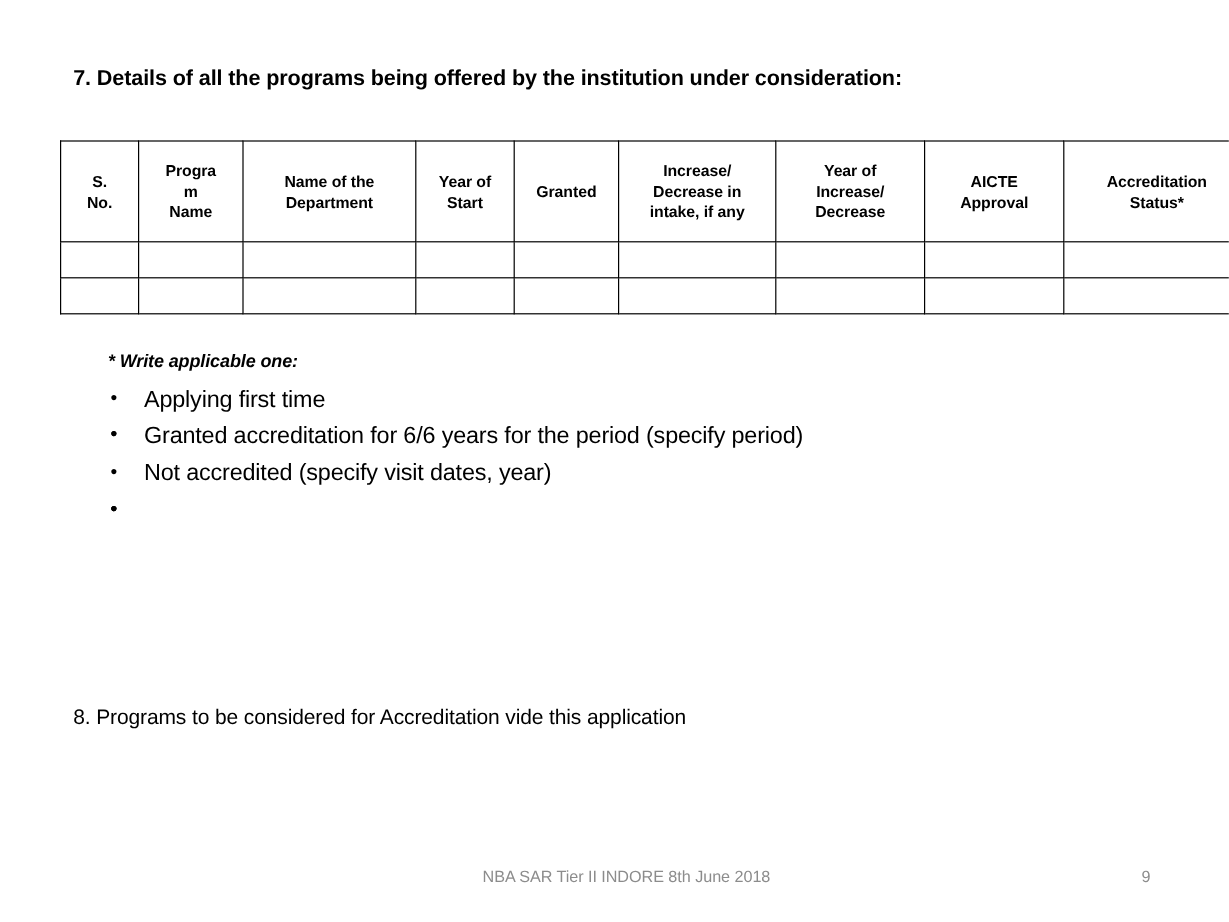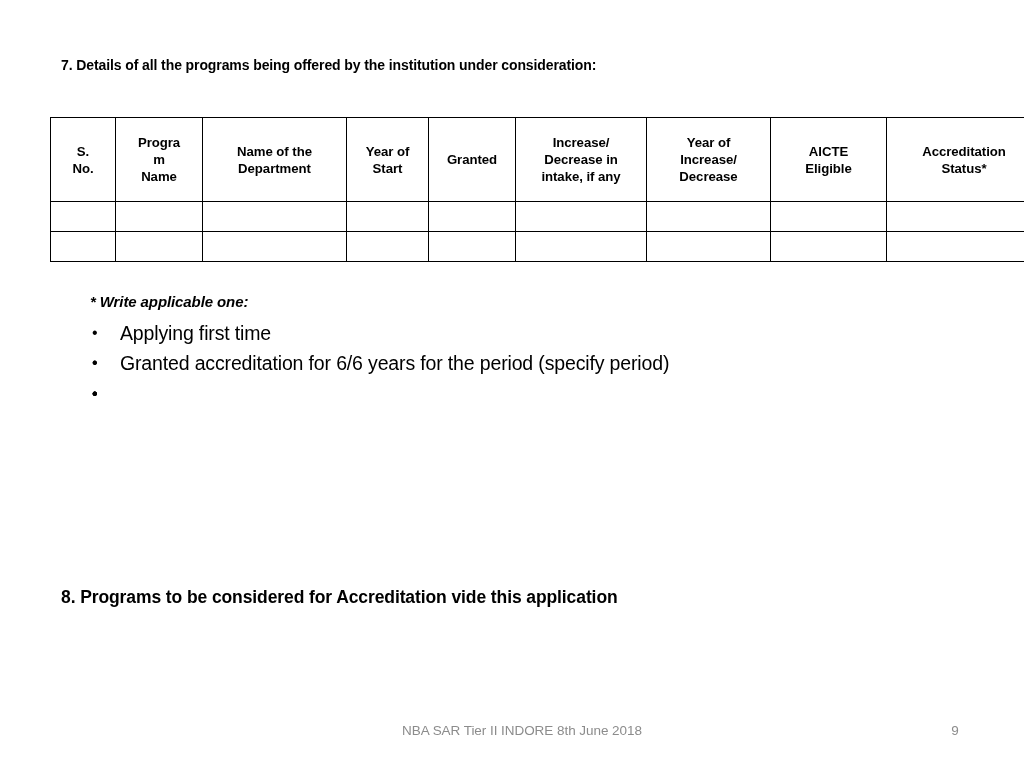--- a/index.html
+++ b/index.html
@@ -24,21 +24,21 @@
     height: 768px;
     background: #ffffff;
   }
 
   
   #heading-7 {
     position: absolute;
     left: 61px;
     top: 53px;
     width: 900px;
-    font-size: 14px;
+    font-size: 18px;
     font-weight: bold;
     letter-spacing: -0.1px;
     line-height: 24px;
     white-space: nowrap;
   }
 
   
   #programs-table {
     position: absolute;
     left: 50px;
@@ -112,21 +112,21 @@
     line-height: 30.7px;
   }
 
   
   #heading-8 {
     position: absolute;
     left: 61px;
     top: 585px;
     width: 900px;
     font-size: 17.5px;
-    font-weight: bold;
+    font-weight: normal;
     letter-spacing: -0.1px;
     line-height: 24px;
     white-space: nowrap;
   }
 
   
   #footer-text {
     position: absolute;
     left: 0;
     top: 723px;
@@ -182,21 +182,21 @@
 Decrease  in
 intake, if any</span>
           </td>
         <td class="col-yearincdec">
             <span class="cell-text">Year of
 Increase/
 Decrease</span>
           </td>
         <td class="col-aicte">
             <span class="cell-text">AICTE
-Eligible</span>
+Approval</span>
           </td>
         <td class="col-accred">
             <span class="cell-text">Accreditation
 Status*</span>
           </td>
       </tr>
       <tr class="data-row">
         <td class="col-sno">
             <span class="cell-text"></span>
           </td>
@@ -256,21 +256,21 @@
       </tr>
     </tbody>
   </table>
 
   <div id="note-block">
     <div id="note-star">* Write applicable one:</div>
     <ul id="bullet-list">
       <li><span class="bullet-dot">•</span><span>Applying first time</span></li>
       <li><span class="bullet-dot">•</span></li>
       <li><span class="bullet-dot">•</span><span>Granted accreditation for 6/6 years for the period (specify period)</span></li>
-      <li><span class="bullet-dot">•</span></li>
+      <li><span class="bullet-dot">•</span><span>Not accredited (specify visit dates, year)</span></li>
       <li><span class="bullet-dot">•</span></li>
       <li><span class="bullet-dot">•</span></li>
       <li><span class="bullet-dot">•</span></li>
     </ul>
   </div>
 
   <div id="heading-8">8. Programs to be considered for Accreditation vide this application</div>
 
   <div id="footer-text">NBA SAR Tier II INDORE 8th June 2018</div>
   <div id="footer-page-number">9</div>

